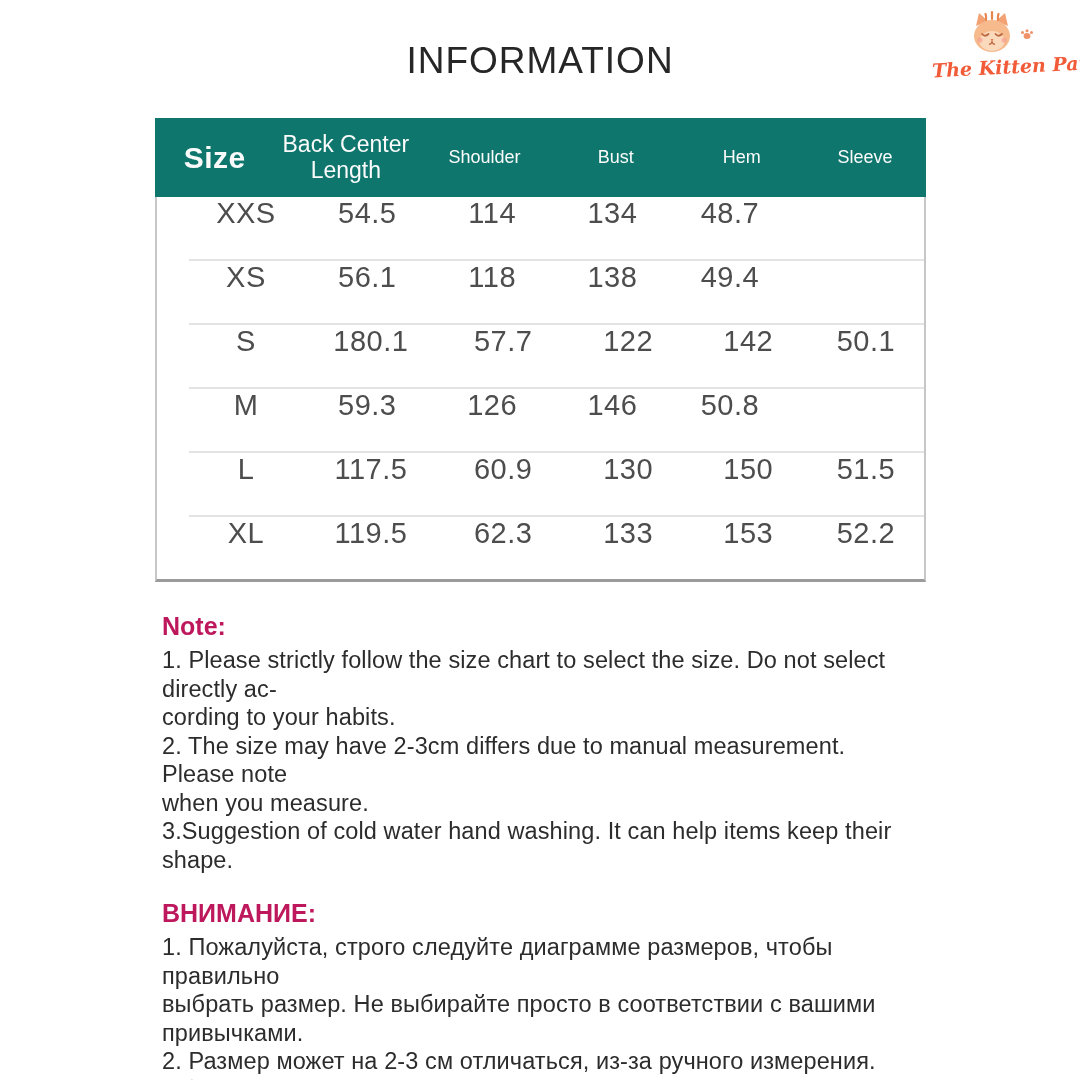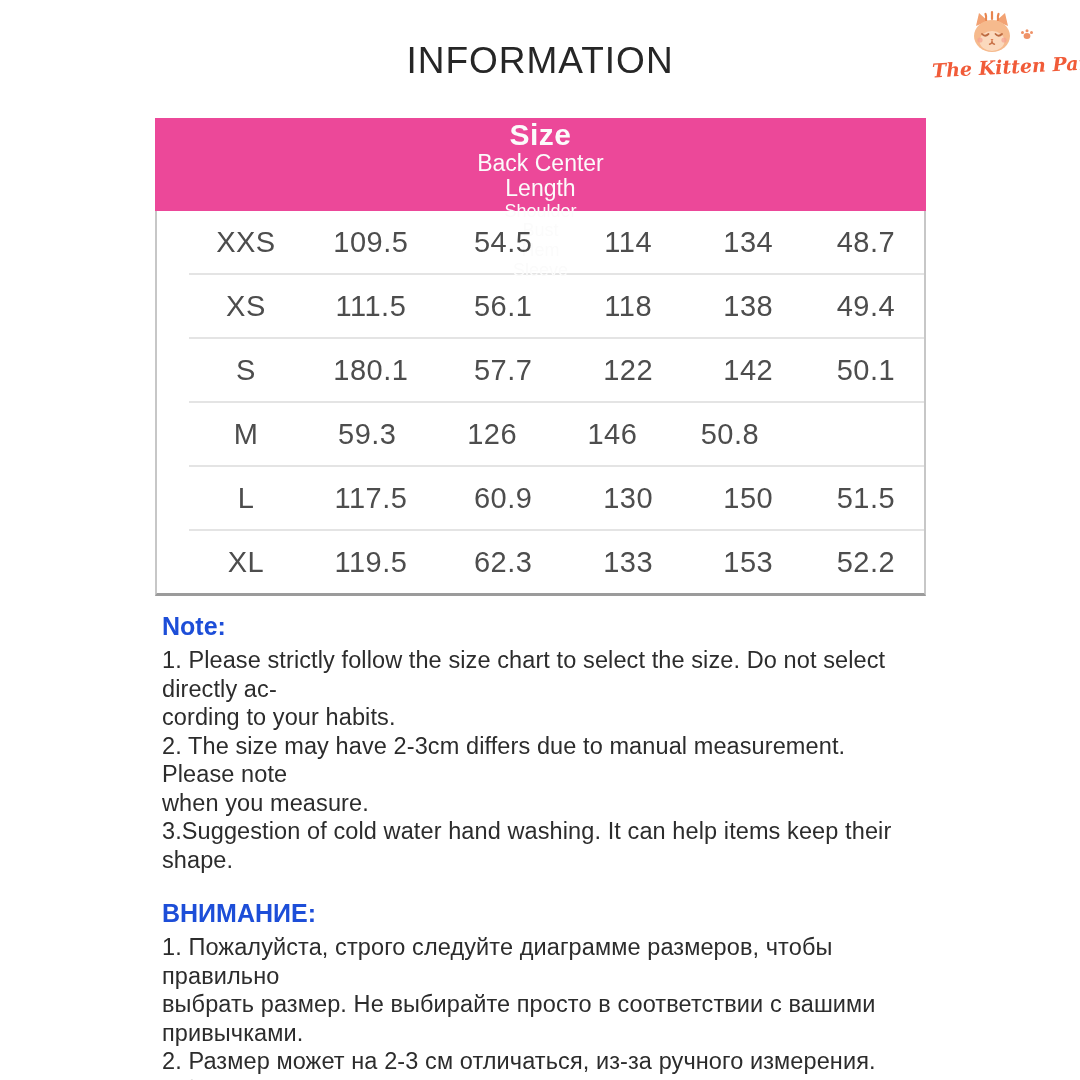--- a/index.html
+++ b/index.html
@@ -18,39 +18,39 @@
 
   
   .title {
     position:absolute; top:40px; left:0; width:100%; text-align:center;
     font-size:37px; font-weight:400; color:#262626; letter-spacing:1px;
   }
 
   
   .size-table { position:absolute; left:155px; top:118px; width:771px; }
   .thead {
-    display:flex; align-items:center; height:93px;
-    background:#ec4899; color:#fbfbfb;flex-direction:column;
+    display:flex; align-items:center; height:79px;
+    background:#0f766e; color:#fbfbfb;
   }
   .th { text-align:center; font-size:18px; font-weight:500; white-space:pre-line; line-height:1.1; }
   .th.c0 { font-size:30px; font-weight:700; letter-spacing:0.5px; }
   .th.c1 { font-size:23px; }
   .tbody {
     border-left:2px solid #c7c7c7; border-right:2px solid #c7c7c7;
     border-bottom:3px solid #9b9b9b; box-sizing:border-box;
   }
-  .trow { display:flex; align-items:center; height:62px; background:#ffffff;margin-left:32px; }
+  .trow { display:flex; align-items:flex-start; height:62px; background:#ffffff;margin-left:32px; }
   .trow + .trow { border-top:2px solid #e4e4e4; }
   .td { text-align:center; font-size:29px; color:#4d4d4d; letter-spacing:0.5px; }
   .c0 { width:15.5%; } .c1 { width:18.5%; } .c2 { width:17.5%; }
   .c3 { width:16.5%; } .c4 { width:16.2%; } .c5 { width:15.8%; }
 
   
   .notes { position:absolute; left:162px; top:612px; width:762px; color:#2c2c2c; }
-  .notes h2 { font-size:25px; font-weight:700; margin:0 0 5px 0; color:#1d4ed8; }
+  .notes h2 { font-size:25px; font-weight:700; margin:0 0 5px 0; color:#be185d; }
   .notes h2.ru { margin-top:25px; }
   .note-body { font-size:23.5px; line-height:28.5px; white-space:pre-line; letter-spacing:0.1px; }
 </style>
 </head>
 <body>
 
 <div class="page">
 
   <div class="brand">
     <svg width="92" height="48" viewBox="0 0 92 48">
@@ -90,29 +90,27 @@
       <div class="th c1">Back Center
 Length</div>
       <div class="th c2">Shoulder</div>
       <div class="th c3">Bust</div>
       <div class="th c4">Hem</div>
       <div class="th c5">Sleeve</div>
     </div>
     <div class="tbody">
       <div class="trow">
         <div class="td c0">XXS</div>
-        <div class="td c1">109.5</div>
         <div class="td c2">54.5</div>
         <div class="td c3">114</div>
         <div class="td c4">134</div>
         <div class="td c5">48.7</div>
       </div>
       <div class="trow">
         <div class="td c0">XS</div>
-        <div class="td c1">111.5</div>
         <div class="td c2">56.1</div>
         <div class="td c3">118</div>
         <div class="td c4">138</div>
         <div class="td c5">49.4</div>
       </div>
       <div class="trow">
         <div class="td c0">S</div>
         <div class="td c1">180.1</div>
         <div class="td c2">57.7</div>
         <div class="td c3">122</div>

